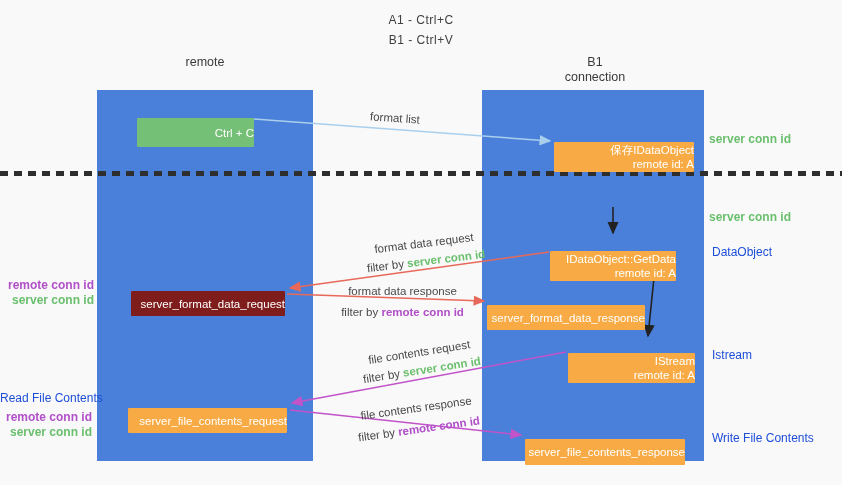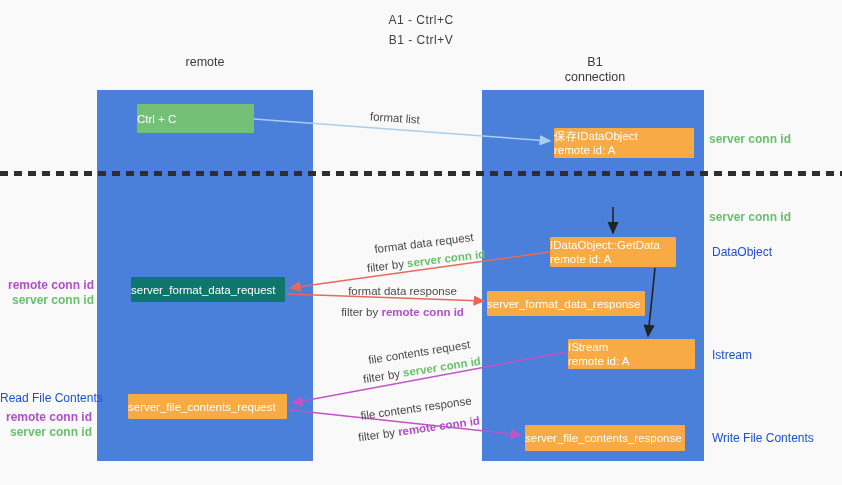--- a/index.html
+++ b/index.html
@@ -20,23 +20,24 @@
   }
   .lifeline{
     top:90px;height:371px;background:#4a80d9;z-index:1;
   }
   .divider{
     top:171px;left:0;width:842px;height:5px;z-index:2;
     background:repeating-linear-gradient(90deg,#2e2e2e 0 8px,transparent 8px 14px);
   }
   svg.arrows{left:0;top:0;z-index:3;}
   .node{
-    z-index:4;display:flex;flex-direction:column;align-items:flex-start;justify-content:center;
+    z-index:4;display:flex;flex-direction:column;align-items:flex-end;justify-content:center;
     color:#ffffff;font-size:11.5px;line-height:14px;text-align:center;
     border-radius:1px;
+    margin-top:14px;
   }
   .green{background:#74c077;}
   .orange{background:#f8ab45;}
   .sidetext{z-index:5;font-size:12px;line-height:15px;white-space:nowrap;}
   .b{font-weight:bold;}
   .green-t{color:#6abf6d;}
   .purple-t{color:#b14fc9;}
   .dark-t{color:#1d4ed8;text-align:center;}
   .alabel{
     z-index:5;font-size:11.5px;line-height:18px;color:#4a4a4a;
@@ -99,21 +100,21 @@
     <div>保存IDataObject</div>
     <div>remote id: A</div>
   </div>
 
 
   <div class="abs node orange" style="left: 550px; top: 237px; width: 126px; height: 30px; background-color: rgb(248, 171, 69);">
     <div>IDataObject::GetData</div>
     <div>remote id: A</div>
   </div>
 
-  <div class="abs node orange" style="left: 131px; top: 277px; width: 154px; height: 25px; background-color: #0f766e;">
+  <div class="abs node orange" style="left: 131px; top: 277px; width: 154px; height: 25px; background-color: #7f1d1d;">
     <div>server_format_data_request</div>
   </div>
 
   <div class="abs node orange" style="left: 487px; top: 291px; width: 158px; height: 25px; background-color: rgb(248, 171, 69);">
     <div>server_format_data_response</div>
   </div>
 
   <div class="abs node orange" style="left: 568px; top: 339px; width: 127px; height: 30px; background-color: rgb(248, 171, 69);">
     <div>IStream</div>
     <div>remote id: A</div>

